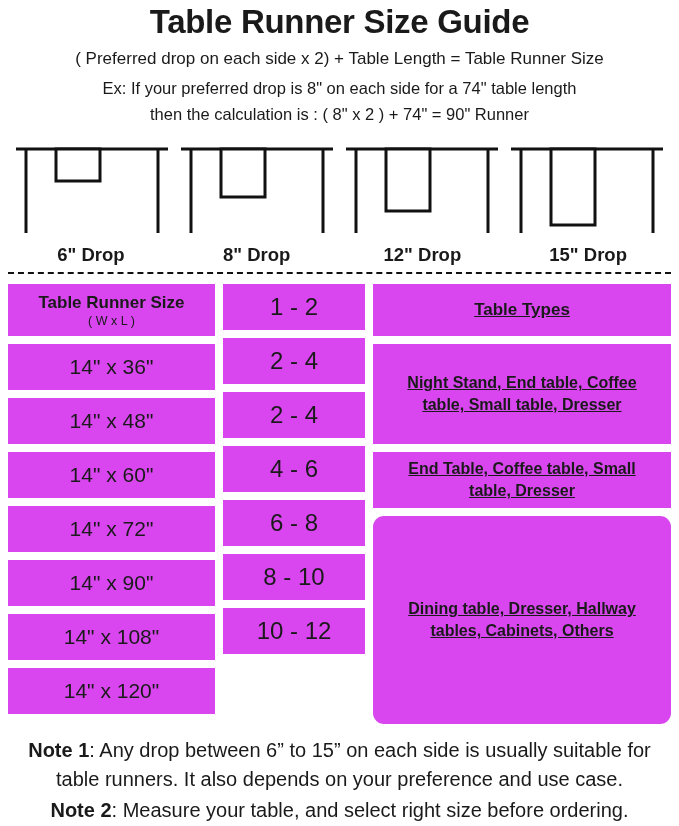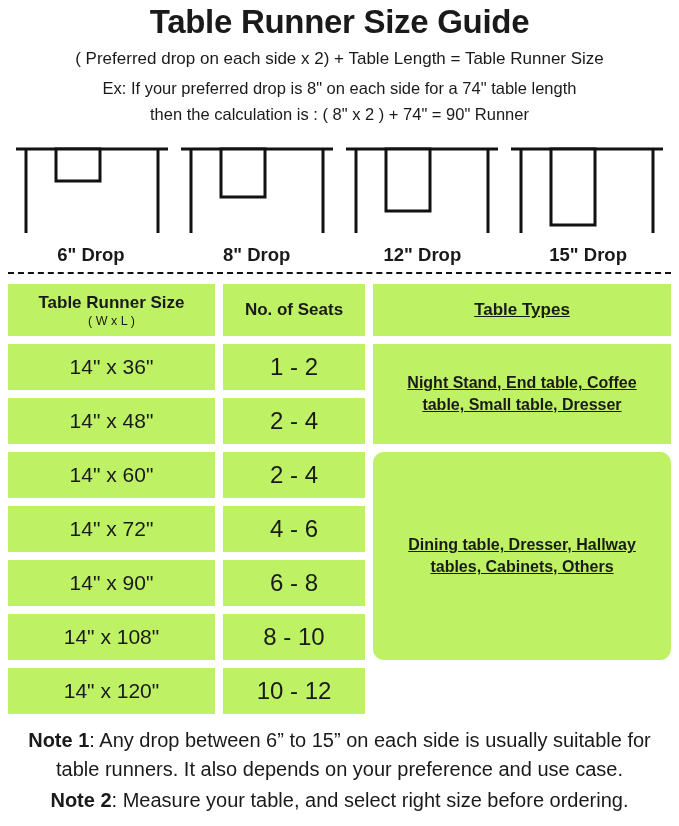--- a/index.html
+++ b/index.html
@@ -71,21 +71,21 @@
     margin-top: 10px;
     width: 663px;
     display: flex;
     gap: 8px;
   }
   .col-a { width: 207px; }
   .col-b { width: 142px; }
   .col-c { flex: 1; text-decoration: underline; }
 
   .cell {
-    background: #bef264;
+    background: #d946ef;
     display: flex;
     flex-direction: column;
     align-items: center;
     justify-content: center;
     text-align: center;
     margin-bottom: 8px;
   }
   .hdr {
     height: 52px;
     font-size: 17px;
@@ -181,33 +181,33 @@
       <div class="cell size-cell">14" x 36"</div>
       <div class="cell size-cell">14" x 48"</div>
       <div class="cell size-cell">14" x 60"</div>
       <div class="cell size-cell">14" x 72"</div>
       <div class="cell size-cell">14" x 90"</div>
       <div class="cell size-cell">14" x 108"</div>
       <div class="cell size-cell">14" x 120"</div>
     </div>
 
     <div class="col-b">
-      <div class="cell hdr">No. of Seats</div>
       <div class="cell seat-cell">1 - 2</div>
       <div class="cell seat-cell">2 - 4</div>
       <div class="cell seat-cell">2 - 4</div>
       <div class="cell seat-cell">4 - 6</div>
       <div class="cell seat-cell">6 - 8</div>
       <div class="cell seat-cell">8 - 10</div>
       <div class="cell seat-cell">10 - 12</div>
     </div>
 
     <div class="col-c">
       <div class="cell hdr">Table Types</div>
       <div class="cell type-cell t1">Night Stand, End table, Coffee table, Small table, Dresser</div>
+      <div class="cell type-cell t2">End Table, Coffee table, Small table, Dresser</div>
       <div class="cell type-cell t3">Dining table, Dresser, Hallway tables, Cabinets, Others</div>
     </div>
 
   </div>
 
   <div class="notes">
     <div class="note-row">
       <b>Note 1</b><span>: Any drop between 6” to 15” on each side is usually suitable for table runners. It also depends on your preference and use case.</span>
     </div>
     <div class="note-row">

